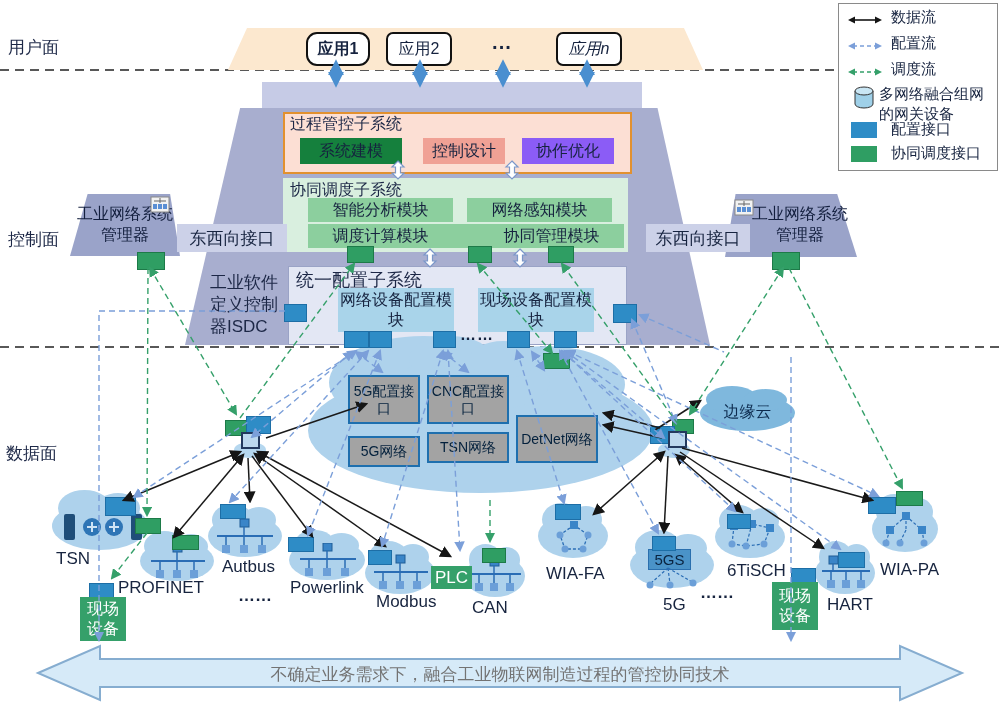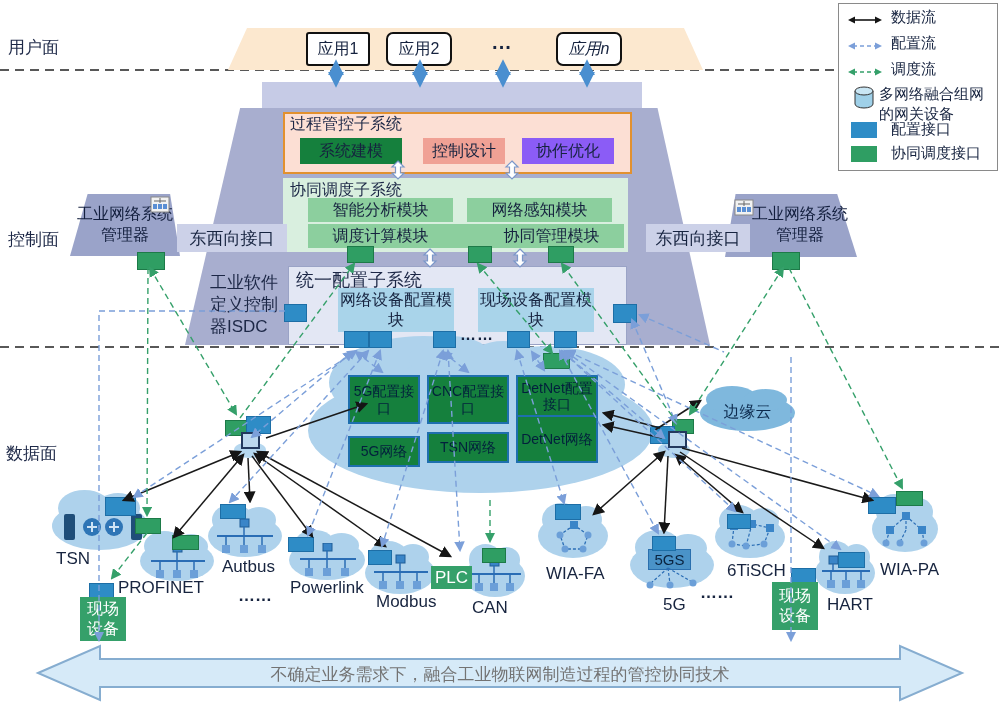--- a/index.html
+++ b/index.html
@@ -8,21 +8,21 @@
   .abs{position:absolute;}
   .lbl{position:absolute;font-size:17px;color:#1c2746;white-space:nowrap;}
   .ctr{display:flex;align-items:center;justify-content:center;text-align:center;}
   .sqb{position:absolute;background:#2e8cc6;border:1px solid #1d6ea6;z-index:6;}
   .sqg{position:absolute;background:#2f9e63;border:1px solid #1d7a48;z-index:6;}
   .cloud{position:absolute;background:#aed2ec;border-radius:50%;z-index:3;}
   .cloud::before,.cloud::after{content:"";position:absolute;background:inherit;border-radius:50%;}
   .cloud::before{width:55%;height:75%;top:-26%;left:6%;}
   .cloud::after{width:46%;height:62%;top:-18%;right:8%;}
   .netlbl{position:absolute;font-size:17px;color:#17243f;z-index:7;white-space:nowrap;}
-  .cloudbox{position:absolute;background:#15803d;border:2px solid #1e6fae;z-index:5;
+  .cloudbox{position:absolute;background:#a3a3a3;border:2px solid #1e6fae;z-index:5;
             display:flex;align-items:center;justify-content:center;text-align:center;
             font-size:14px;color:#03203c;line-height:1.15;}
   .svglayer{position:absolute;left:0;top:0;z-index:15;pointer-events:none;}
   .backsvg{position:absolute;left:0;top:0;z-index:1;pointer-events:none;}
   .k{stroke:#1a1a1a;stroke-width:1.5;fill:none;}
   .b{stroke:#7b9fd9;stroke-width:1.4;stroke-dasharray:6 4;fill:none;}
   .g{stroke:#35a06a;stroke-width:1.4;stroke-dasharray:6 4;fill:none;}
   .t{stroke:#4a8fd0;stroke-width:4;fill:none;}
   .greenbox{position:absolute;background:#35a06a;color:#fff;z-index:8;
             display:flex;align-items:center;justify-content:center;text-align:center;
@@ -38,21 +38,21 @@
     <line x1="0" y1="70" x2="834" y2="70" stroke="#222" stroke-width="1.6" stroke-dasharray="9 6"></line>
     <line x1="0" y1="347" x2="1000" y2="347" stroke="#222" stroke-width="1.6" stroke-dasharray="9 6"></line>
   </svg>
 
   <div class="lbl" style="left:8px;top:36px;">用户面</div>
   <div class="lbl" style="left:8px;top:228px;">控制面</div>
   <div class="lbl" style="left:6px;top:442px;">数据面</div>
 
   <div class="abs" style="left:228px;top:28px;width:475px;height:42px;background:#fce8cf;
        clip-path:polygon(4% 0,96% 0,100% 100%,0 100%);z-index:2;"></div>
-  <div class="abs ctr" style="left:306px;top:32px;width:60px;height:30px;background:#fff;border:2px solid #111;border-radius:3px;z-index:4;font-size:16px;">应用1</div>
+  <div class="abs ctr" style="left:306px;top:32px;width:60px;height:30px;background:#fff;border:2px solid #111;border-radius:11px;z-index:4;font-size:16px;font-weight:bold;">应用1</div>
   <div class="abs ctr" style="left:386px;top:32px;width:62px;height:30px;background:#fff;border:2px solid #111;border-radius:7px;z-index:4;font-size:16px;">应用2</div>
   <div class="abs" style="left:492px;top:36px;font-size:20px;font-weight:bold;z-index:4;">···</div>
   <div class="abs ctr" style="left:556px;top:32px;width:62px;height:30px;background:#fff;border:2px solid #111;border-radius:7px;z-index:4;font-size:16px;font-style:italic;">应用n</div>
 
   <div class="abs" style="left:262px;top:82px;width:380px;height:28px;background:#c6cbe6;z-index:2;"></div>
   <div class="lbl" style="left:270px;top:86px;font-size:16px;">北向接口</div>
   <div class="lbl" style="left:402px;top:86px;font-size:16px;">北向接口</div>
   <div class="lbl" style="left:522px;top:86px;font-size:16px;">北向接口</div>
 
   <div class="abs" style="left:185px;top:108px;width:525px;height:237px;background:#a8aecf;
@@ -118,21 +118,20 @@
   </svg>
   <div class="abs ctr" style="left:646px;top:224px;width:104px;height:28px;background:#ccd1e8;z-index:4;font-size:17px;">东西向接口</div>
   <div class="sqg" style="left:772px;top:252px;width:26px;height:16px;"></div>
 
   <div class="cloud" style="left:308px;top:368px;width:345px;height:125px;"></div>
   <div class="cloud" style="left:400px;top:352px;width:150px;height:60px;"></div>
   <div class="cloudbox" style="left:348px;top:375px;width:68px;height:45px;">5G配置接口</div>
   <div class="cloudbox" style="left:348px;top:436px;width:68px;height:27px;">5G网络</div>
   <div class="cloudbox" style="left:427px;top:375px;width:78px;height:45px;">CNC配置接口</div>
   <div class="cloudbox" style="left:427px;top:432px;width:78px;height:27px;">TSN网络</div>
-  <div class="cloudbox" style="left:516px;top:375px;width:78px;height:38px;">DetNet配置接口</div>
   <div class="cloudbox" style="left:516px;top:415px;width:78px;height:44px;">DetNet网络</div>
   <div class="sqg" style="left:543px;top:353px;width:25px;height:14px;"></div>
 
   <div class="cloud" style="left:700px;top:395px;width:95px;height:36px;background:#7fb8dd;"></div>
   <div class="abs ctr" style="left:700px;top:398px;width:95px;height:28px;z-index:6;font-size:16px;color:#0d2b4e;">边缘云</div>
 
   <div class="sqg" style="left:225px;top:420px;width:23px;height:14px;z-index:7;"></div>
   <div class="sqb" style="left:246px;top:416px;width:23px;height:16px;z-index:8;"></div>
   <div class="abs" style="left:234px;top:442px;width:32px;height:16px;background:#b5d7ef;border-radius:50%;z-index:6;"></div>
   <div class="abs" style="left:241px;top:432px;width:15px;height:13px;background:#bcd8ee;border:2px solid #23395e;z-index:8;"></div>

